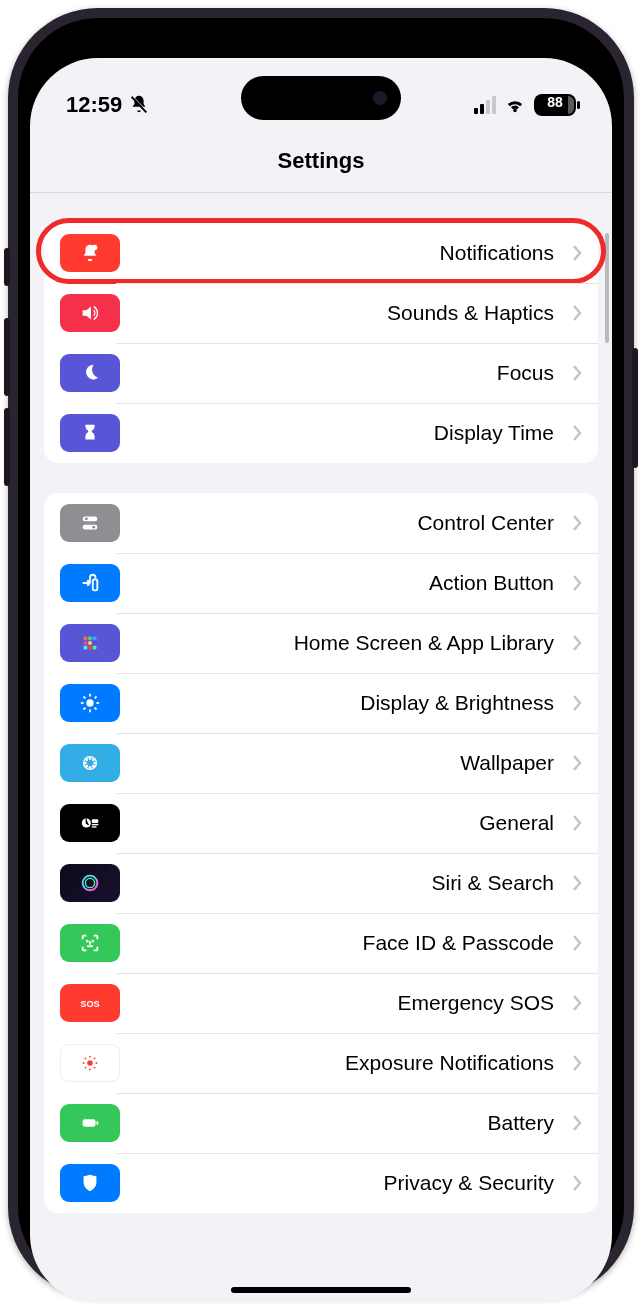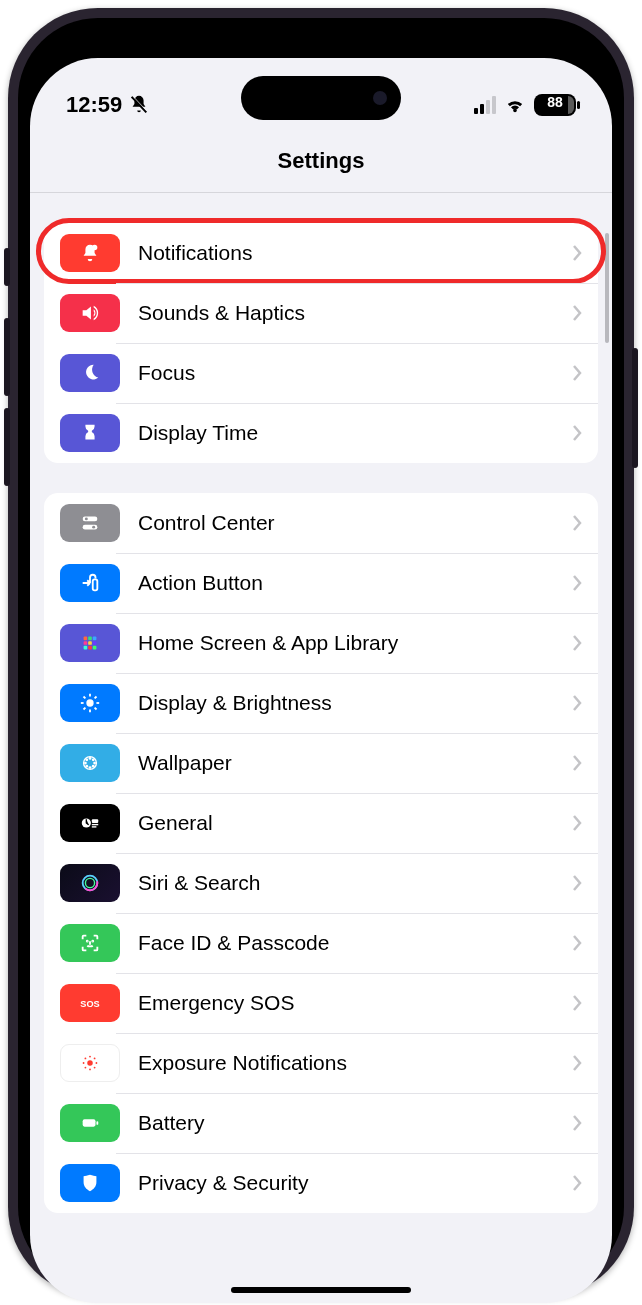--- a/index.html
+++ b/index.html
@@ -115,20 +115,21 @@
   .scroller {
     height: 100%;
     overflow-y: hidden;
     padding: 0 14px;
   }
   
   .group {
     background: #fff;
     border-radius: 14px;
     margin: 30px 0;
+    text-align: right;
   }
   .group:first-child { margin-top: 30px; }
   .row {
     display: flex;
     align-items: center;
     padding: 11px 16px;
     gap: 18px;
     position: relative;
     min-height: 58px;
   }

